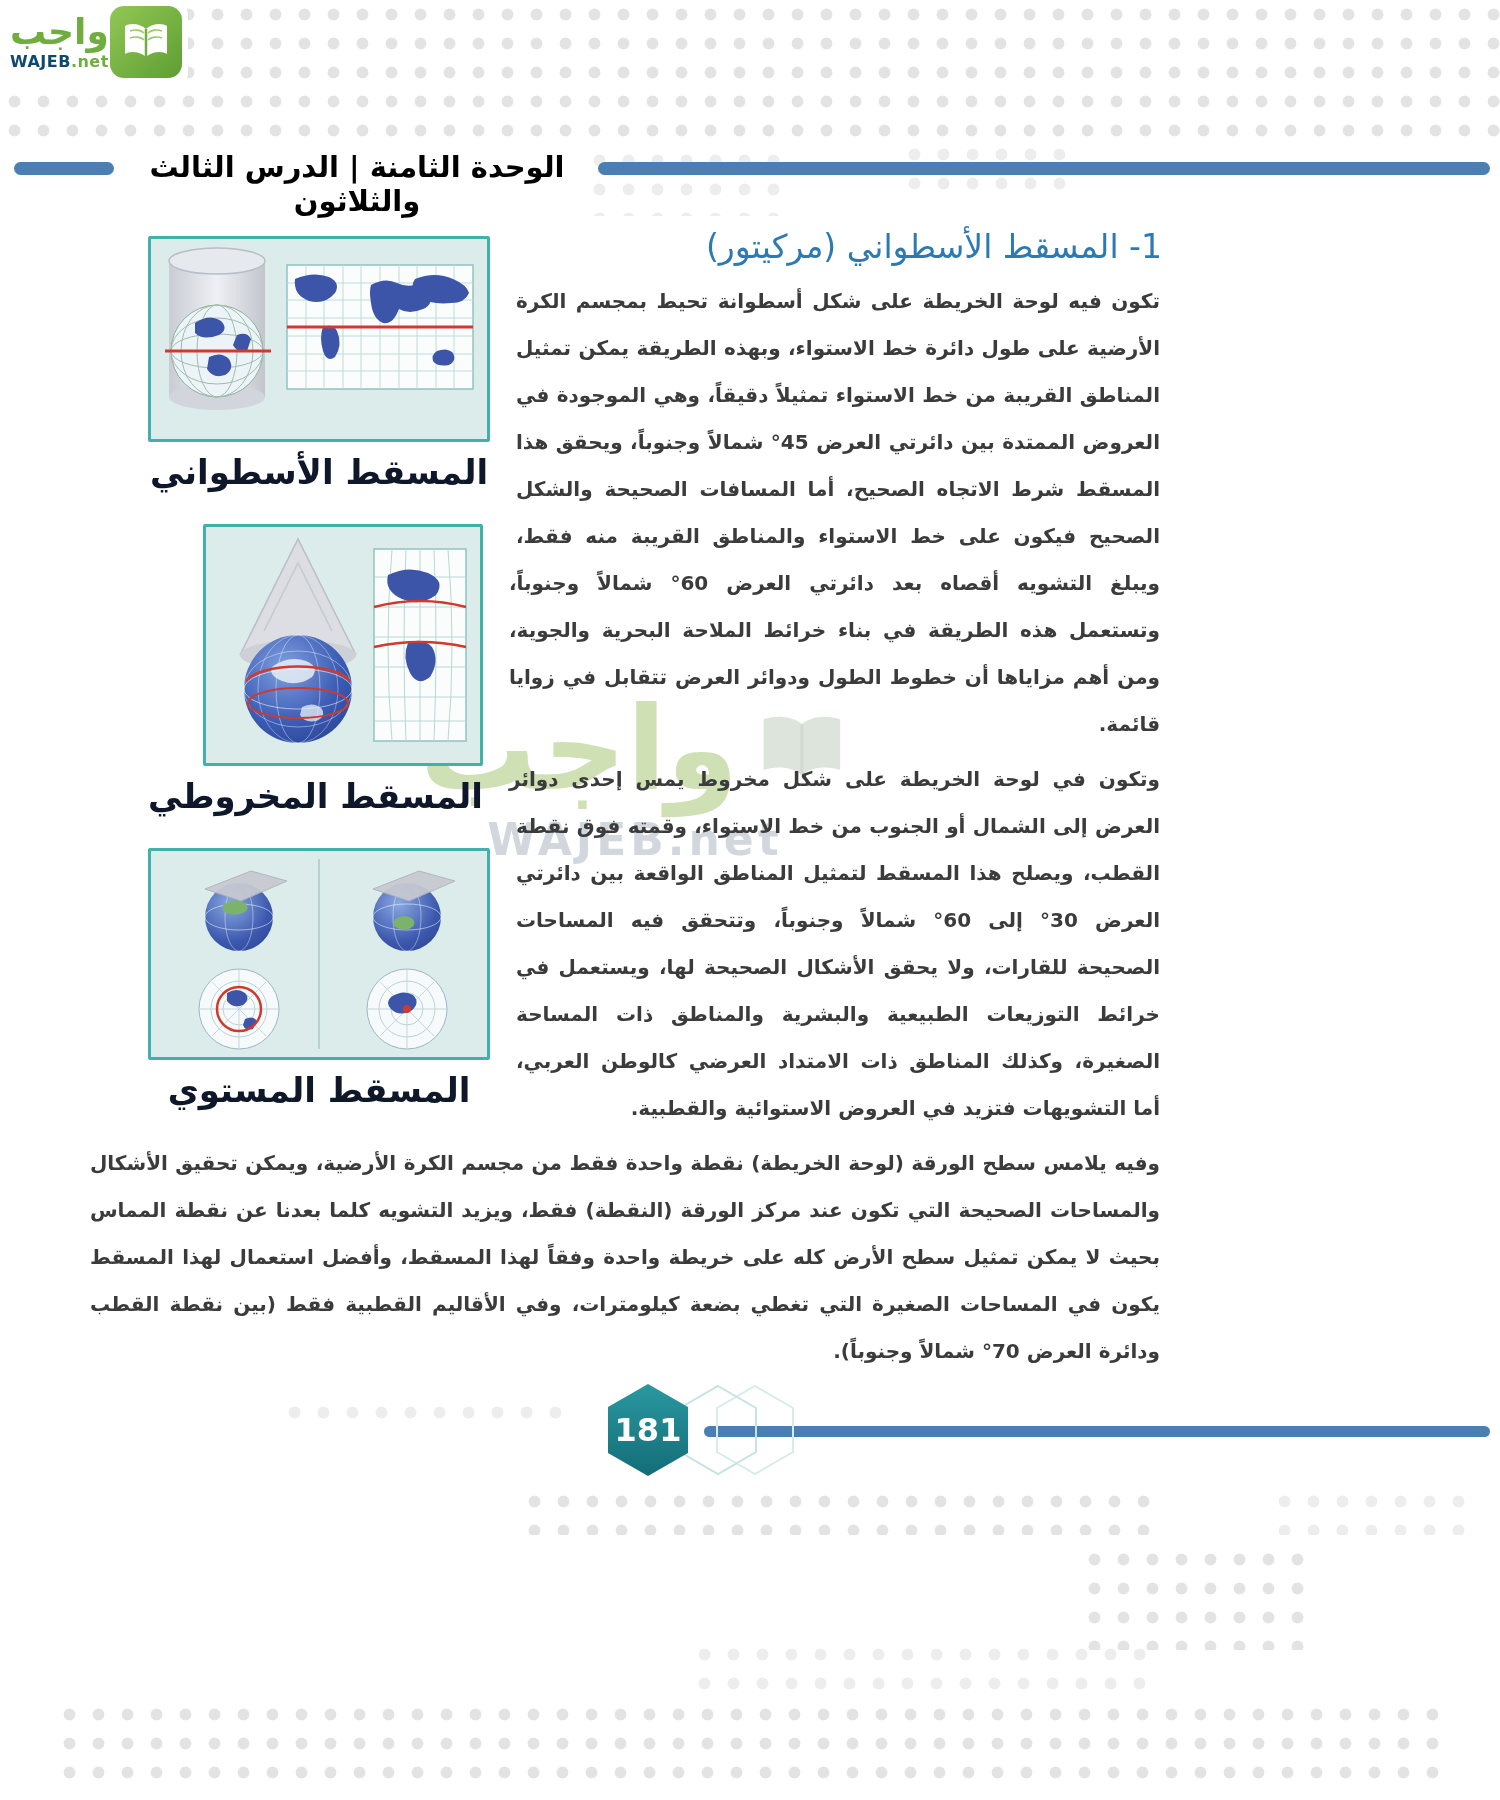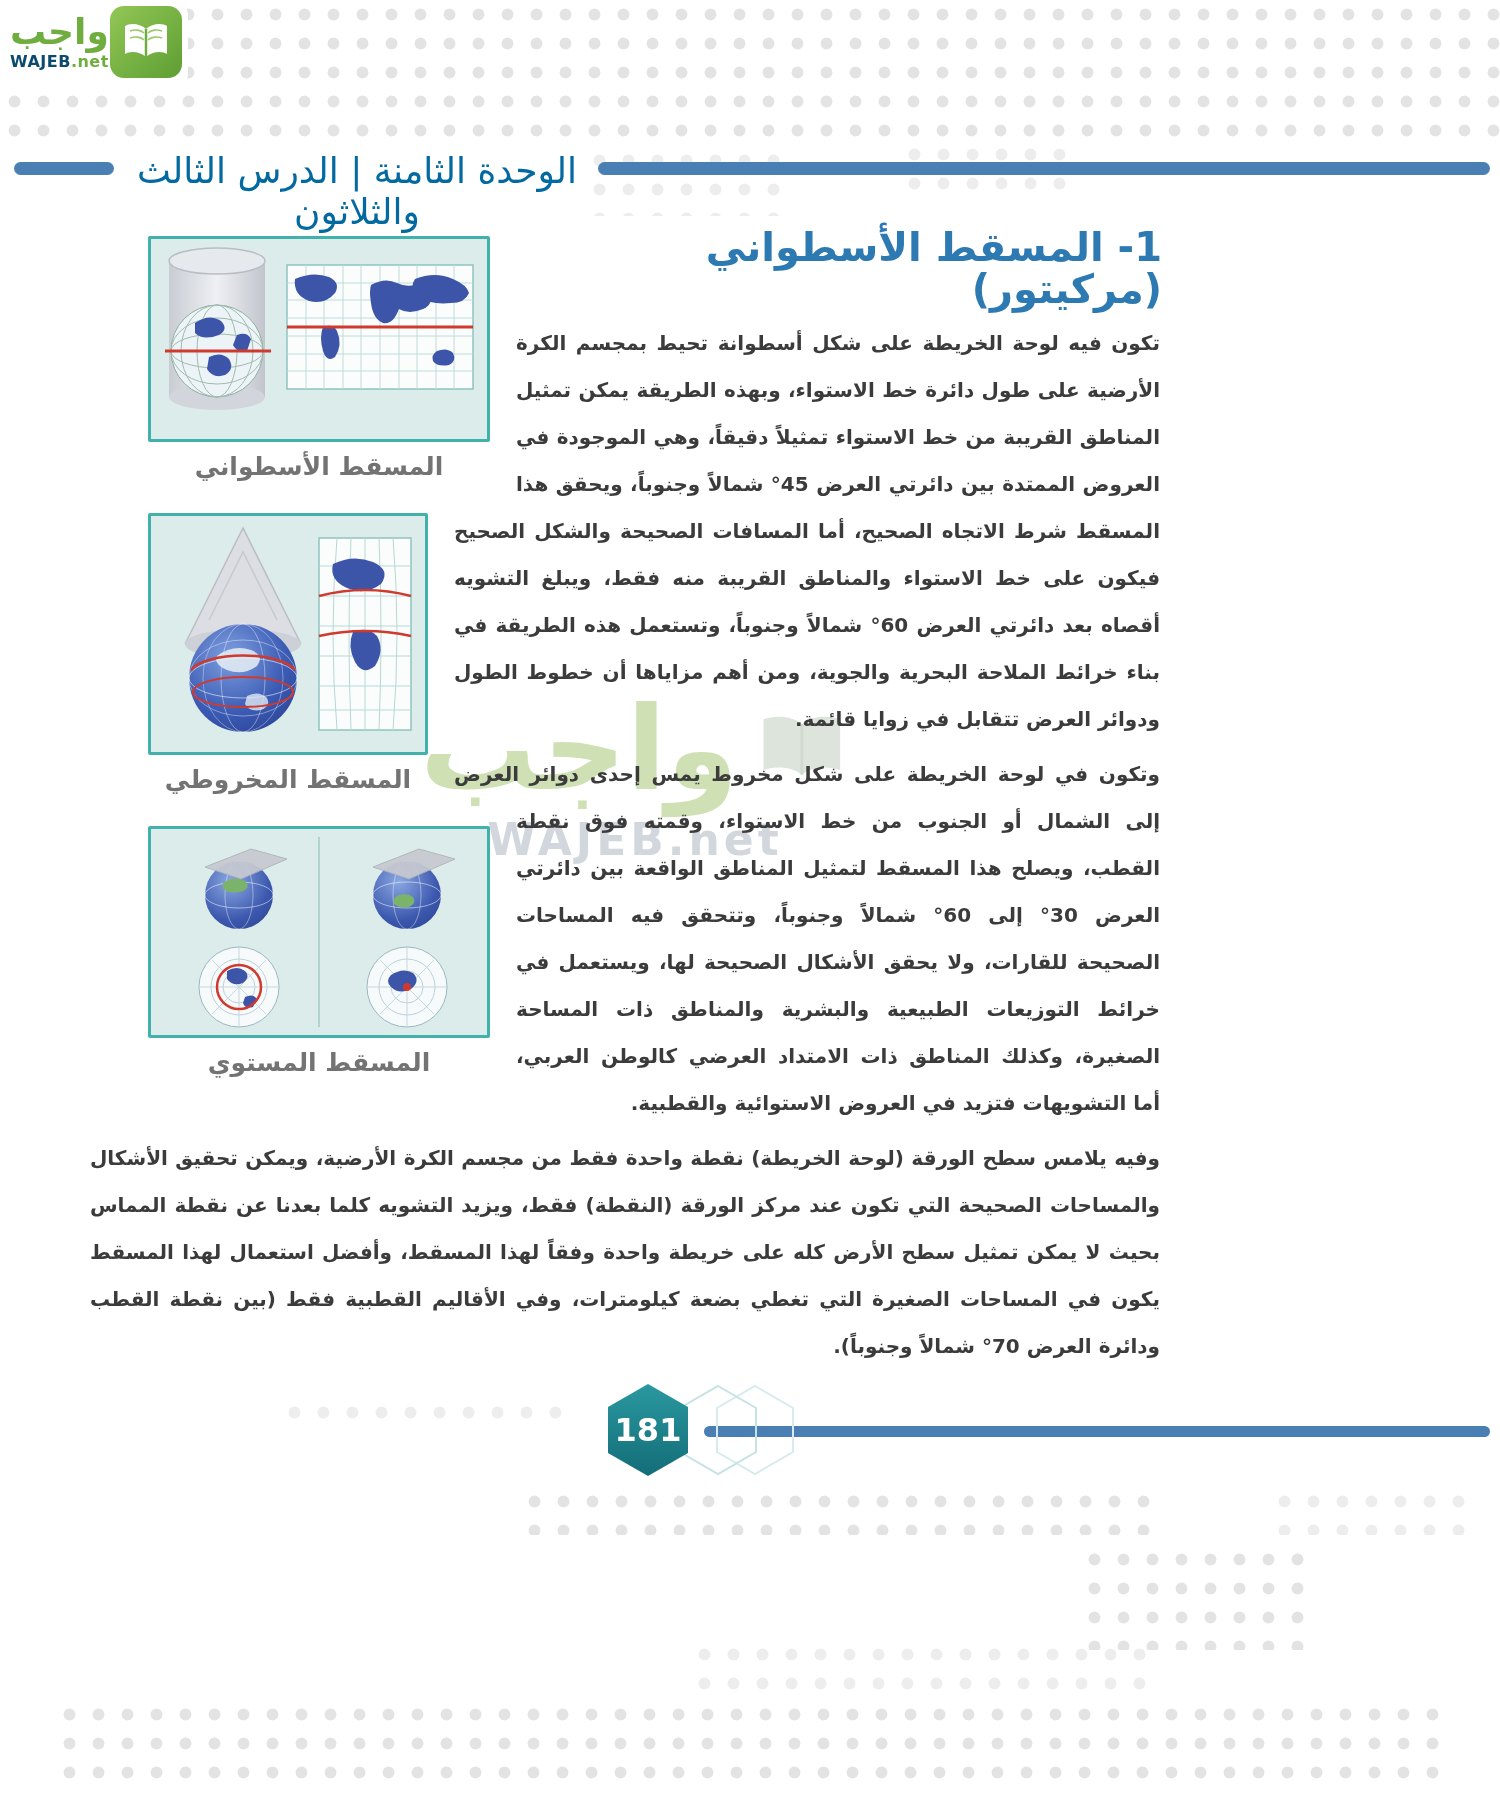--- a/index.html
+++ b/index.html
@@ -40,45 +40,45 @@
     background:linear-gradient(135deg,#92c755,#5e9e33);
     display:flex;align-items:center;justify-content:center;
   }
 
   
   .header-bar{position:absolute;height:13px;background:#4a7fb3;border-radius:7px;top:162px;z-index:2;}
   .bar-left{left:14px;width:100px;}
   .bar-right{left:598px;width:892px;}
   .header-title{
     position:absolute;top:150px;left:118px;width:478px;z-index:2;
-    text-align:center;color:#0369a1;font-size:36px;font-weight:normal;direction:rtl;
+    text-align:center;color:#000000;font-size:29px;font-weight:bold;direction:rtl;
   }
 
   
   .watermark{position:absolute;left:420px;top:688px;width:430px;z-index:1;opacity:.55;direction:ltr;text-align:center;}
   .wm-row{display:flex;align-items:center;justify-content:center;gap:16px;}
   .wm-ar{color:#a7c877;font-size:116px;font-weight:bold;line-height:122px;}
   .wm-site{color:#aeb8c2;font-size:44px;font-weight:bold;letter-spacing:4px;margin-top:4px;}
 
   
   .content{
     position:absolute;left:90px;top:226px;width:1072px;z-index:2;
     direction:rtl;color:#3b3b3b;
   }
   .sec-heading{
-    color:#2d7ab3;font-size:40px;font-weight:bold;line-height:42px;margin:0 0 10px 0;
+    color:#2d7ab3;font-size:33px;font-weight:normal;line-height:42px;margin:0 0 10px 0;
   }
   .sec-heading.h2{margin-top:10px;}
   .sec-heading.h3{clear:left;padding-top:20px;}
   .sec-body{
     font-size:20px;line-height:47px;text-align:justify;margin:0 2px 8px 0;font-weight:bold;
   }
   .figure{float:left;clear:left;margin:10px 26px 22px 58px;text-align:center;}
   .figure .box{border:3px solid #43b1ab;background:#dcecea;border-radius:2px;display:block;}
-  .figure .cap{color:#737373;font-size:25px;font-weight:bold;margin-top:10px;}
+  .figure .cap{color:#0f172a;font-size:34px;font-weight:bold;margin-top:10px;}
 
   
   .badge{position:absolute;left:596px;top:1382px;z-index:3;}
   .bottom-bar{position:absolute;left:704px;top:1426px;width:786px;height:11px;background:#4a7fb3;border-radius:6px;z-index:2;}
   .moe{position:absolute;left:58px;top:1348px;width:250px;z-index:2;text-align:left;}
   .moe-mark{
     width:150px;height:56px;margin-left:14px;
     background-image:radial-gradient(circle,#a4bfae 3.5px,transparent 4px);
     background-size:12px 12px;
     clip-path:polygon(0% 100%,0% 52%,58% 0%,100% 0%,100% 32%,34% 100%);

